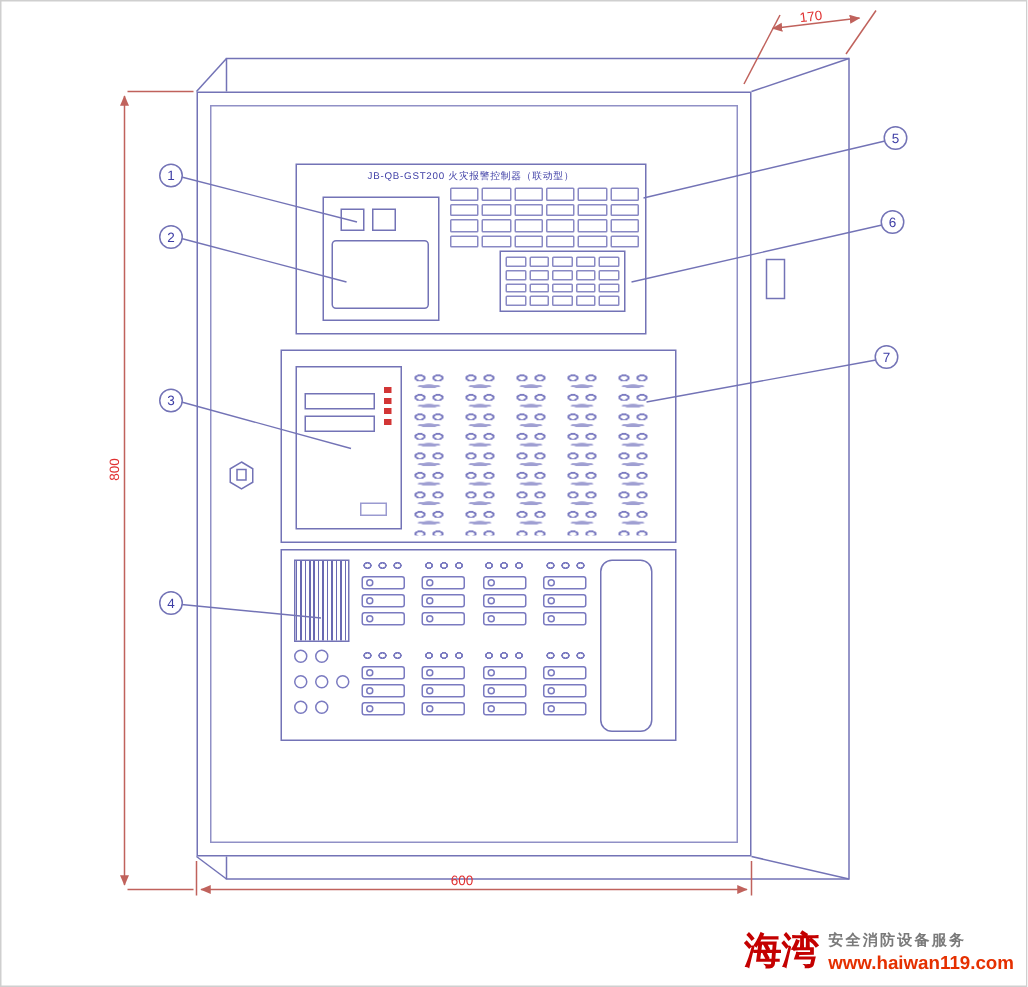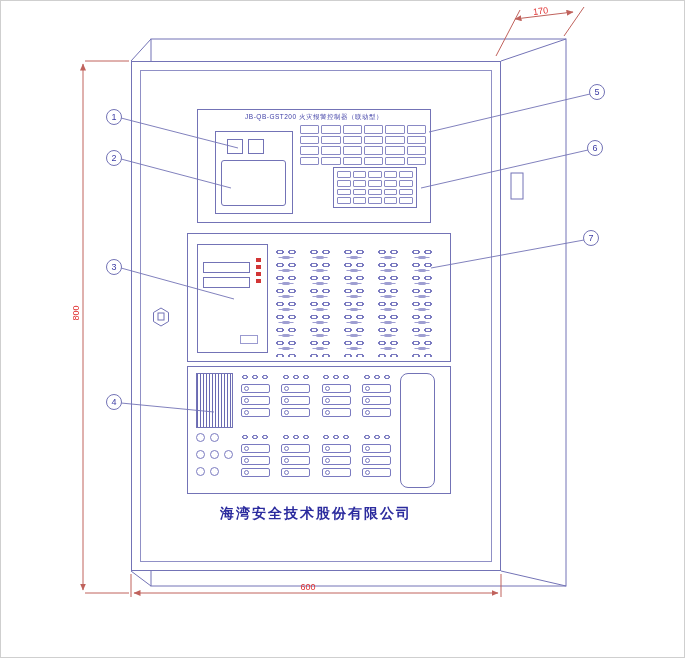--- a/index.html
+++ b/index.html
@@ -206,21 +206,20 @@
           <div class="module">
           <div class="module-leds"></div>
           <div class="module-bar"></div>
           <div class="module-bar"></div>
           <div class="module-bar"></div>
         </div>
         </div>
       <div class="paper-slot"></div>
     </div>
 
-    <div class="company">海湾安全技术股份有限公司</div>
   </div>
 
   <svg class="ovl front" width="685" height="658" viewBox="0 0 685 658">
     <defs>
       <marker id="ar" markerWidth="8" markerHeight="8" refX="6.5" refY="3" orient="auto-start-reverse" markerUnits="userSpaceOnUse">
         <path d="M0,0 L7,3 L0,6 Z" fill="#c0625c"></path>
       </marker>
       <marker id="ar2" markerWidth="8" markerHeight="8" refX="6.5" refY="3" orient="auto" markerUnits="userSpaceOnUse">
         <path d="M0,0 L7,3 L0,6 Z" fill="#c0625c"></path>
       </marker>
@@ -281,14 +280,21 @@
       <line x1="514" y1="18" x2="572" y2="11" marker-start="url(#ar)" marker-end="url(#ar2)"></line>
     </g>
     <g fill="#e03030" font-size="9">
       <text x="78" y="312" text-anchor="middle" transform="rotate(-90 78 312)">800</text>
       <text x="307" y="589" text-anchor="middle">600</text>
       <text x="540" y="13" text-anchor="middle" transform="rotate(-7 540 13)">170</text>
     </g>
   </svg>
 
 
+  <div class="logo-block">
+    <span class="logo-cn">海湾</span>
+    <span class="logo-col">
+      <span class="tagline">安全消防设备服务</span>
+      <span class="site">www.haiwan119.com</span>
+    </span>
+  </div>
 
 </div>
 
 </body></html>

